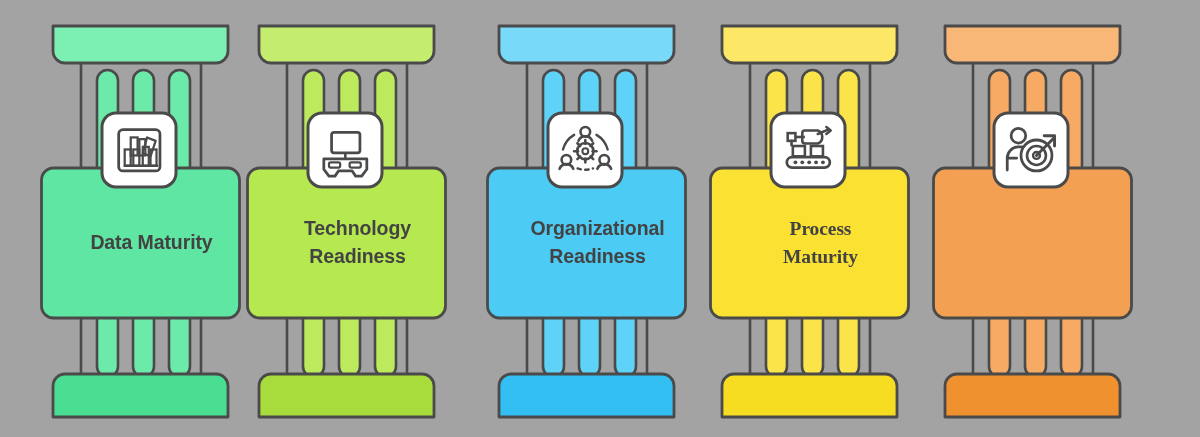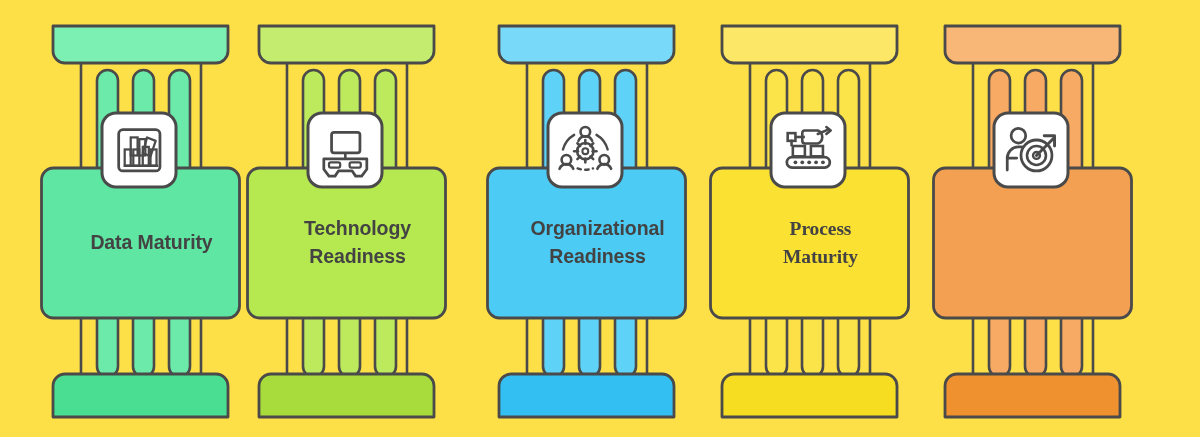--- a/index.html
+++ b/index.html
@@ -10,21 +10,21 @@
   body {
     width: 1200px;
     height: 437px;
     font-family: "Liberation Sans", sans-serif;
     overflow: hidden;
   }
   #board {
     position: relative;
     width: 1200px;
     height: 437px;
-    background: #fde047;
+    background: #a3a3a3;
   }
   .pillar {
     position: absolute;
     top: 0;
     width: 223px;
     height: 437px;
   }
   .pillar svg {
     display: block;
     position: absolute;

